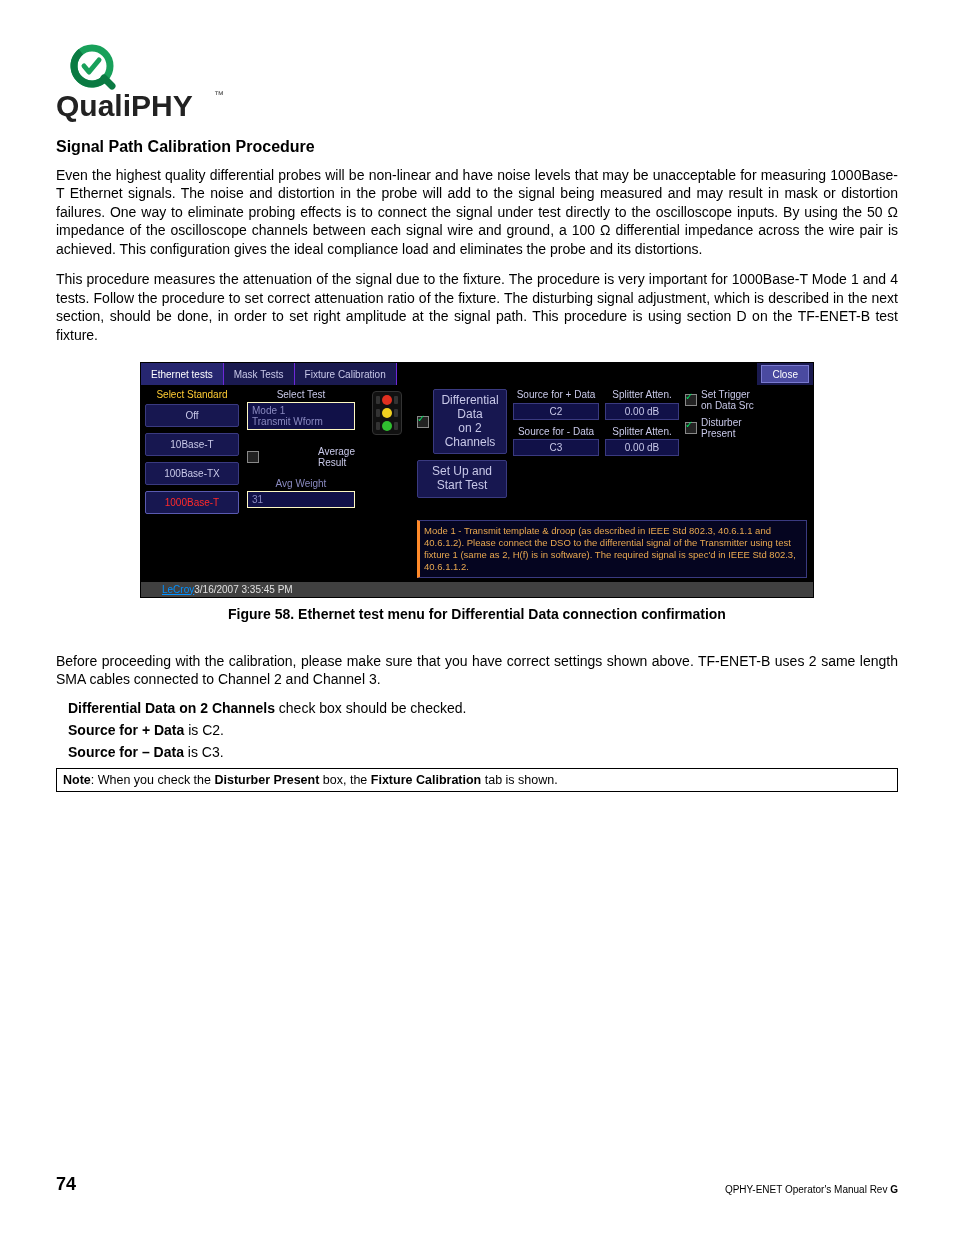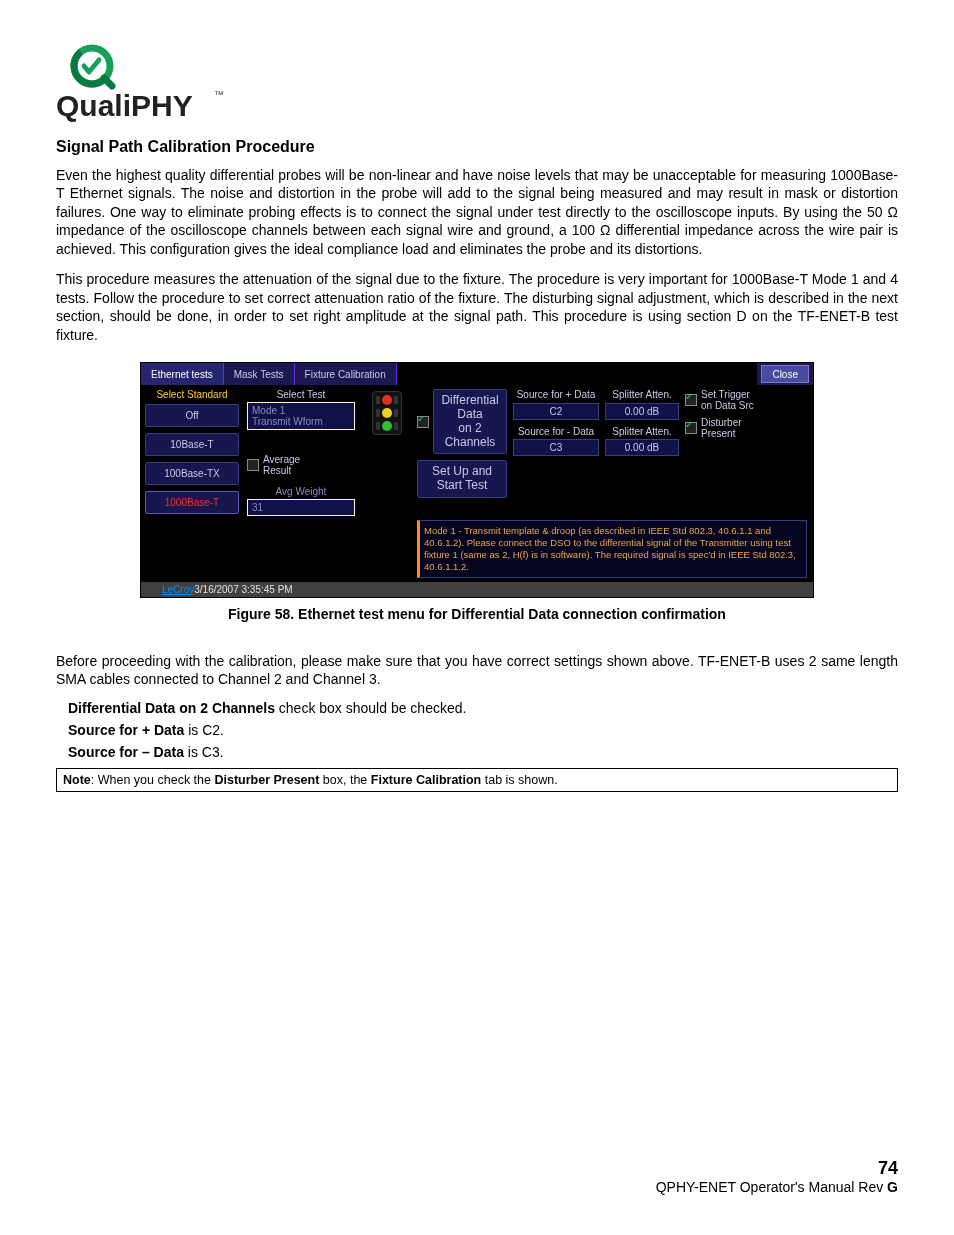--- a/index.html
+++ b/index.html
@@ -52,28 +52,27 @@
     margin-top: 8px;
   }
   .footer {
     position: absolute;
     bottom: 40px;
     left: 56px;
     right: 56px;
     display: flex;
     justify-content: space-between;
     align-items: flex-end;
-    flex-direction: column;
   }
   .page-number {
     font-weight: bold;
     font-size: 18px;
   }
   .footer-right {
-    font-size: 14px;
+    font-size: 10px;
   }
 
   
   .ui-window {
     display: inline-block;
     width: 672px;
     background: #000;
     text-align: left;
     font-family: Arial, sans-serif;
     font-size: 10px;
@@ -150,22 +149,23 @@
     color:#8a8ac0;
     padding:2px 4px;
     margin-top:2px;
     font-size:10px;
     text-align:left;
   }
   .check-row {
     display:flex;
     align-items:center;
     gap:4px;
-    margin-top:24px;
+    margin-top:16px;
     color:#c8c8e8;
+    justify-content:space-between;
   }
   .chk {
     width:10px;height:10px;
     border:1px solid #888;
     background:#222;
     flex-shrink:0;
   }
   .chk.checked::after{
     content:"✓";
     color:#00e060;

